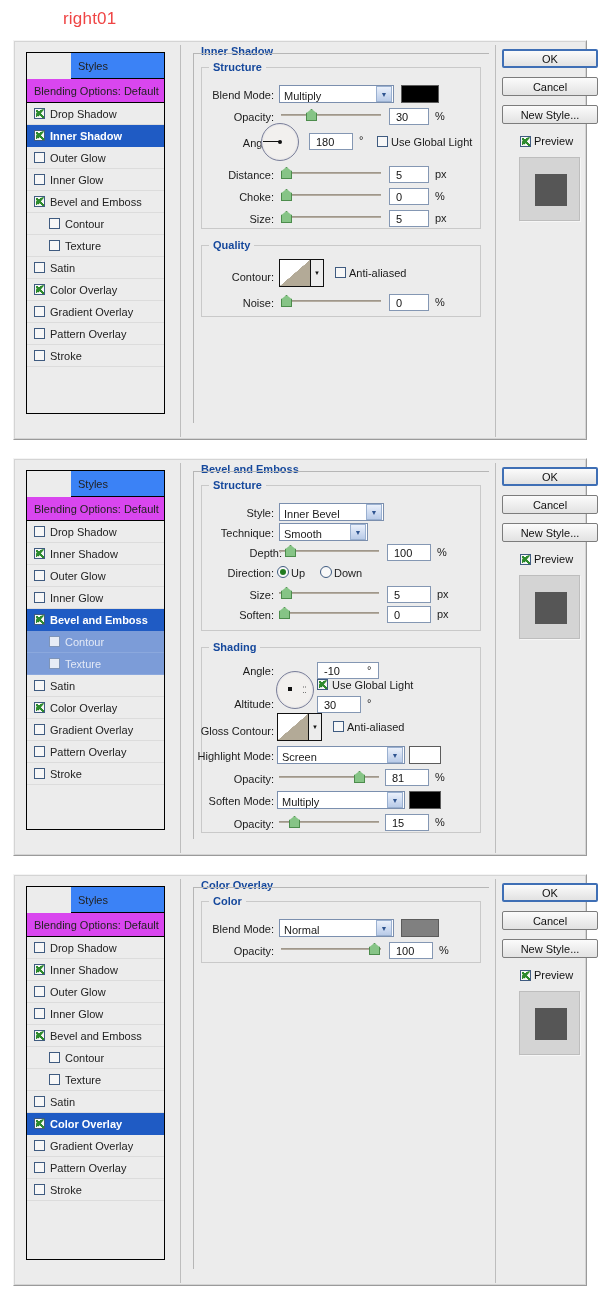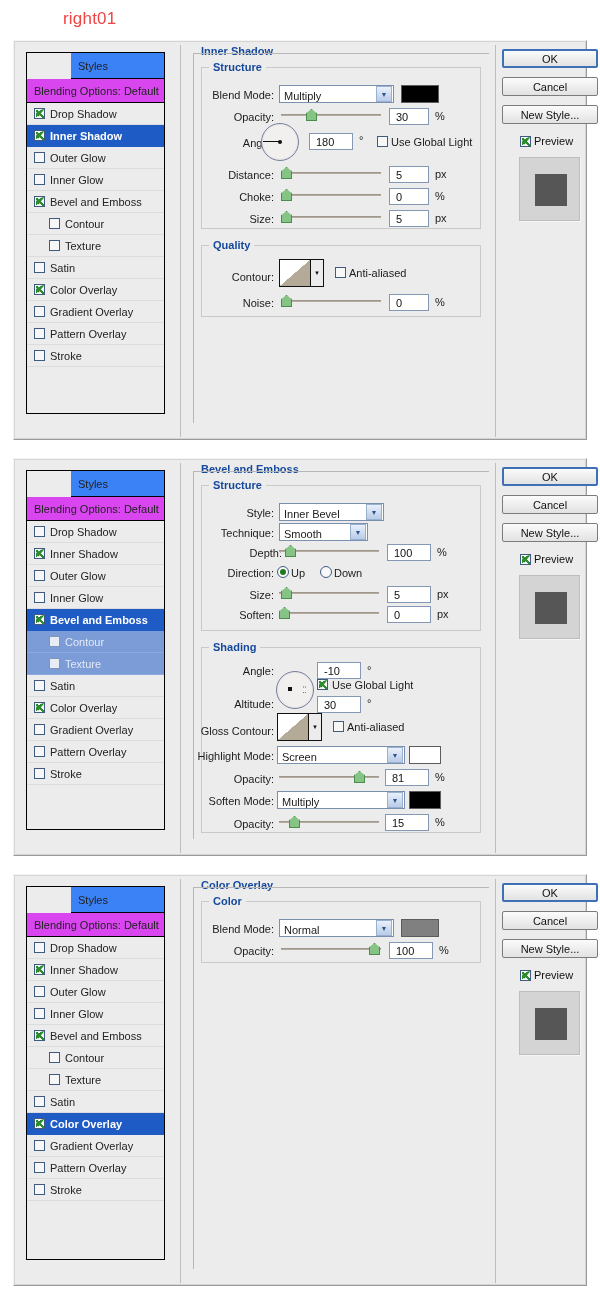--- a/index.html
+++ b/index.html
@@ -512,21 +512,21 @@
           <div class="track"></div>
           <div class="thumb" style="left:0px;"></div>
         </div>
         <div class="num" style="left:198px; top:143px; width:44px;">0</div>
         <div class="unit" style="left:248px; top:145px;">px</div>
 
         <div class="sec-box" style="left:12px; top:184px; width:280px; height:186px;"></div>
         <div class="sec-title" style="left:20px; top:178px;">Shading</div>
 
         <div class="lab" style="left:20px; top:202px; width:65px;">Angle:</div>
-        <div class="num" style="left:128px; top:199px; width:44px;">-10</div>
+        <div class="num" style="left:128px; top:199px; width:62px;">-10</div>
         <div class="unit" style="left:178px; top:201px;">°</div>
 
         <div class="dial" style="left:87px; top:208px;">
           <div class="sqdot" style="left:11px; top:15px;"></div>
           <div class="cross" style="left:23px; top:14px;">⁚⁚</div>
         </div>
 
         <span class="cb on" style="position:absolute; left:128px; top:216px;">
             <span class="tick">✔</span>
           </span>

